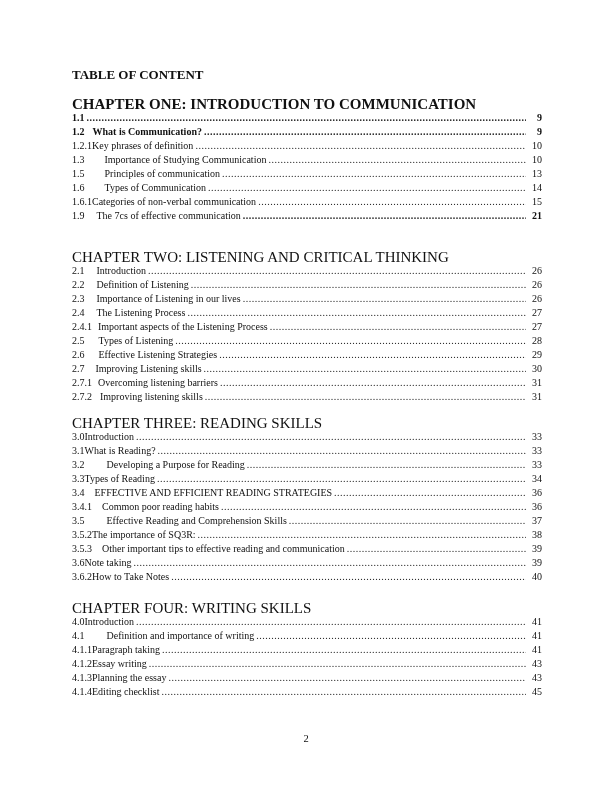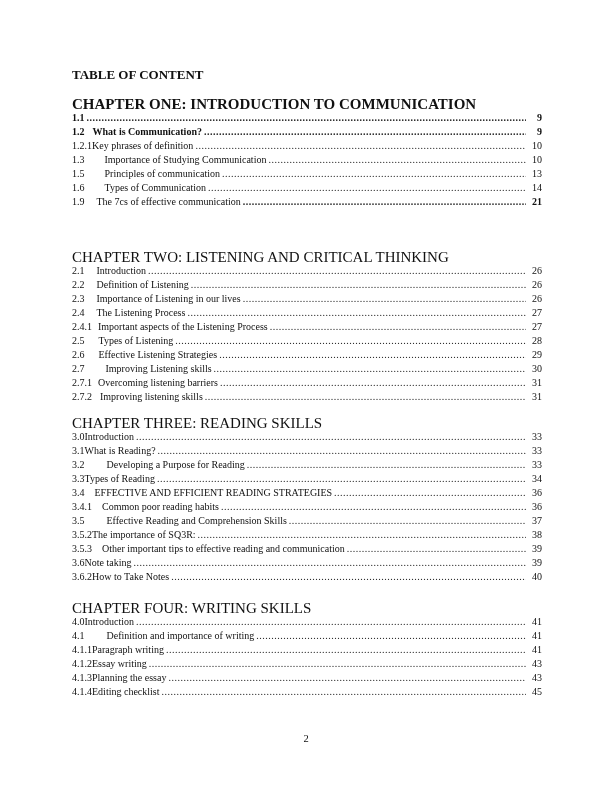--- a/index.html
+++ b/index.html
@@ -59,20 +59,26 @@
           <span class="leader"></span>
           <span class="page-num">13</span>
         </div>
         <div class="entry">
           <span class="num" style="margin-right: 20px;">1.6</span>
           <span class="label">Types of Communication</span>
           <span class="leader"></span>
           <span class="page-num">14</span>
         </div>
         <div class="entry">
+          <span class="num" style="margin-right: 0px;">1.6.1</span>
+          <span class="label">Categories of non-verbal communication</span>
+          <span class="leader"></span>
+          <span class="page-num">15</span>
+        </div>
+        <div class="entry">
           <span class="num" style="margin-right: 12px; font-weight: normal;">1.9</span>
           <span class="label">The 7cs of effective communication</span>
           <span class="leader" style="font-weight: bold;"></span>
           <span class="page-num" style="font-weight: bold;">21</span>
         </div>
       </div>
   </div>
 
   <div class="chapter" style="top:250px;">
     <div class="chapter-heading">CHAPTER TWO: LISTENING AND CRITICAL THINKING</div>
@@ -113,21 +119,21 @@
           <span class="leader"></span>
           <span class="page-num">28</span>
         </div>
         <div class="entry">
           <span class="num" style="margin-right: 14px;">2.6</span>
           <span class="label">Effective Listening Strategies</span>
           <span class="leader"></span>
           <span class="page-num">29</span>
         </div>
         <div class="entry">
-          <span class="num" style="margin-right: 21px; font-family: Liberation Serif, serif;">2.7</span>
+          <span class="num" style="margin-right: 11px; font-family: Liberation Serif, serif;">2.7</span>
           <span class="label">Improving Listening skills</span>
           <span class="leader"></span>
           <span class="page-num">30</span>
         </div>
         <div class="entry">
           <span class="num" style="margin-right: 6px;">2.7.1</span>
           <span class="label">Overcoming listening barriers</span>
           <span class="leader"></span>
           <span class="page-num">31</span>
         </div>
@@ -222,21 +228,21 @@
           <span class="page-num">41</span>
         </div>
         <div class="entry">
           <span class="num" style="margin-right: 22px;">4.1</span>
           <span class="label">Definition and importance of writing</span>
           <span class="leader"></span>
           <span class="page-num">41</span>
         </div>
         <div class="entry">
           <span class="num" style="margin-right: 0px;">4.1.1</span>
-          <span class="label">Paragraph writing</span>
+          <span class="label">Paragraph taking</span>
           <span class="leader"></span>
           <span class="page-num">41</span>
         </div>
         <div class="entry">
           <span class="num" style="margin-right: 0px;">4.1.2</span>
           <span class="label">Essay writing</span>
           <span class="leader"></span>
           <span class="page-num">43</span>
         </div>
         <div class="entry">

